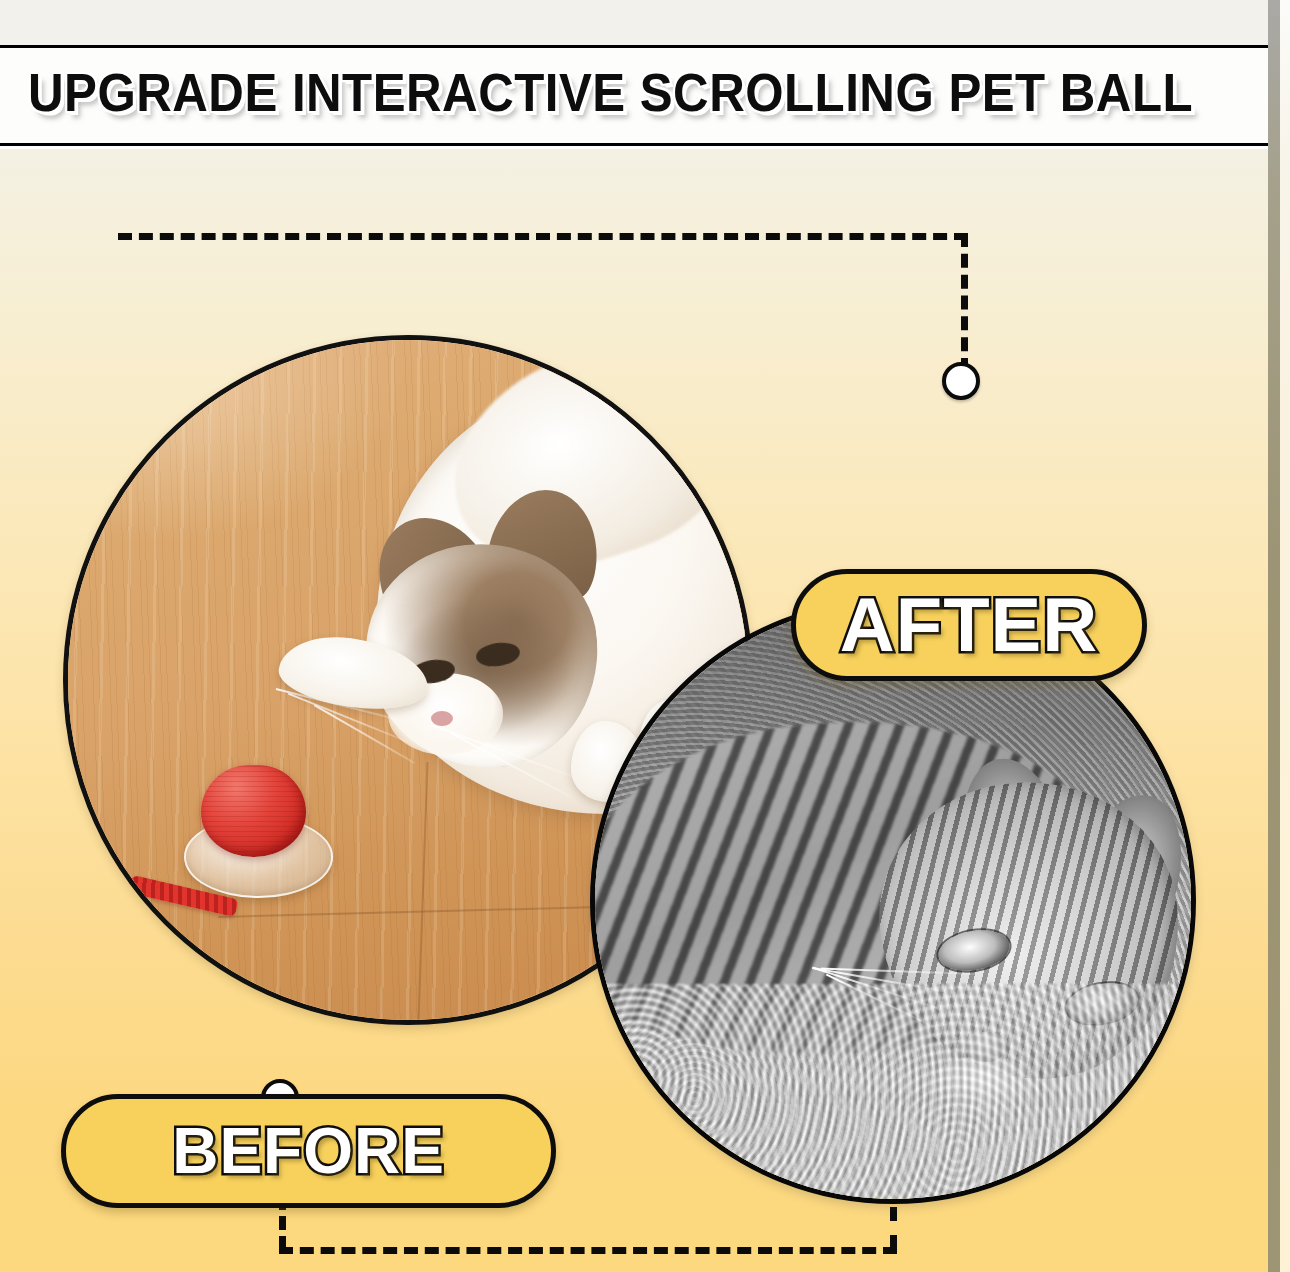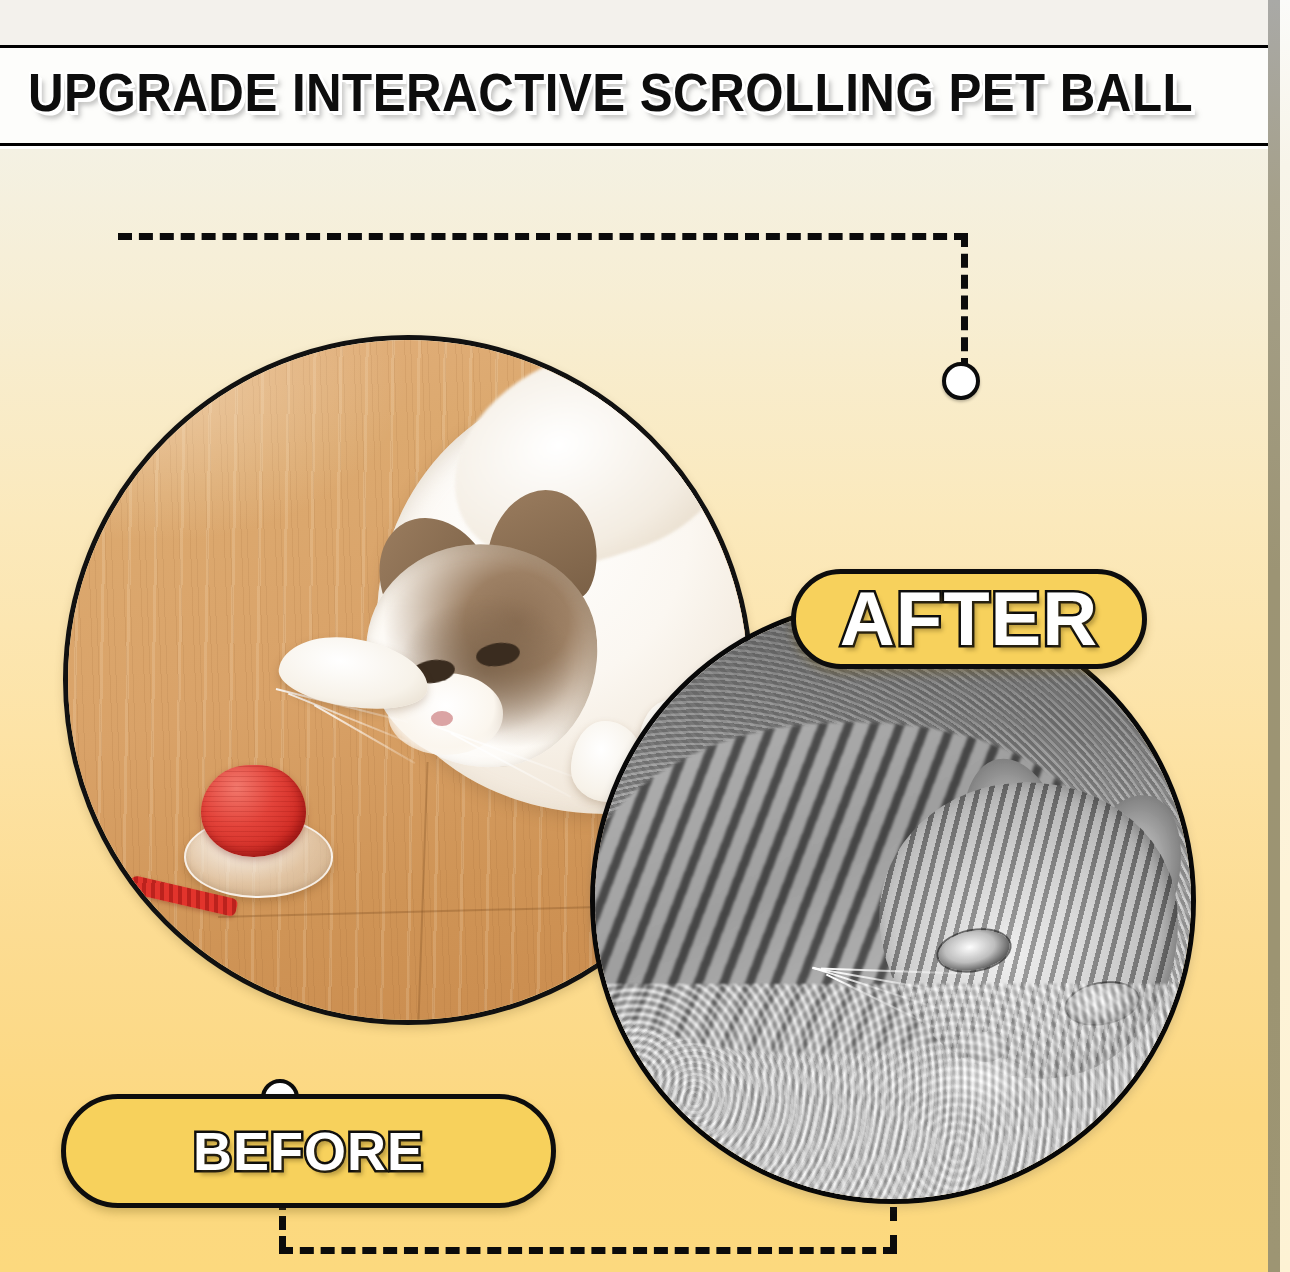--- a/index.html
+++ b/index.html
@@ -357,24 +357,24 @@
   .pill-text {
     font-family: "Liberation Sans", sans-serif;
     font-weight: bold;
     color: #ffffff;
     line-height: 1;
     white-space: nowrap;
     -webkit-text-stroke: 5px #0d0d0d;
     paint-order: stroke fill;
     text-shadow: 4px 5px 4px rgba(90,70,20,0.38);
   }
-  #pill-after  { left: 791px; top: 420px;  width: 356px; height: 100px; }
+  #pill-after  { left: 791px; top: 420px;  width: 356px; height: 112px; }
   #pill-after .pill-text  { font-size: 76px; letter-spacing: 1px; }
   #pill-before { left: 61px;  top: 945px;  width: 495px; height: 114px; }
-  #pill-before .pill-text { font-size: 54px; letter-spacing: 1px; }
+  #pill-before .pill-text { font-size: 64px; letter-spacing: 1px; }
 </style>
 </head>
 <body>
 
 <div id="stage">
 
   <div class="top-band"></div>
 
   <div class="header">
     <div class="header-title"><span class="header-title-inner">UPGRADE INTERACTIVE SCROLLING PET BALL</span></div>

